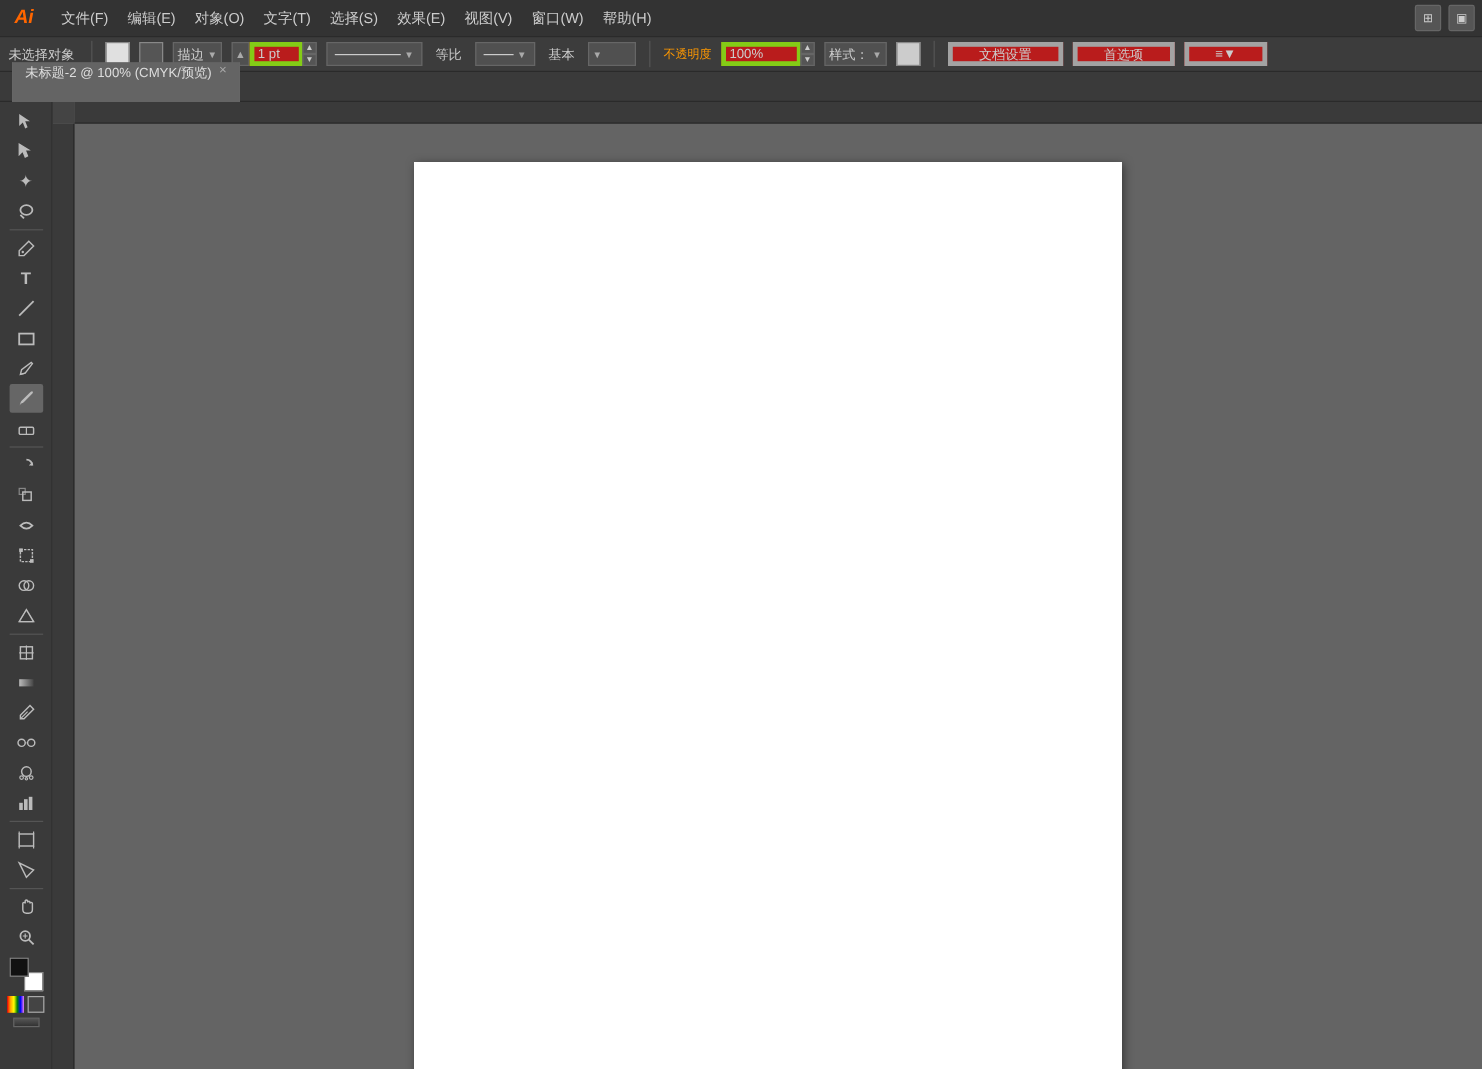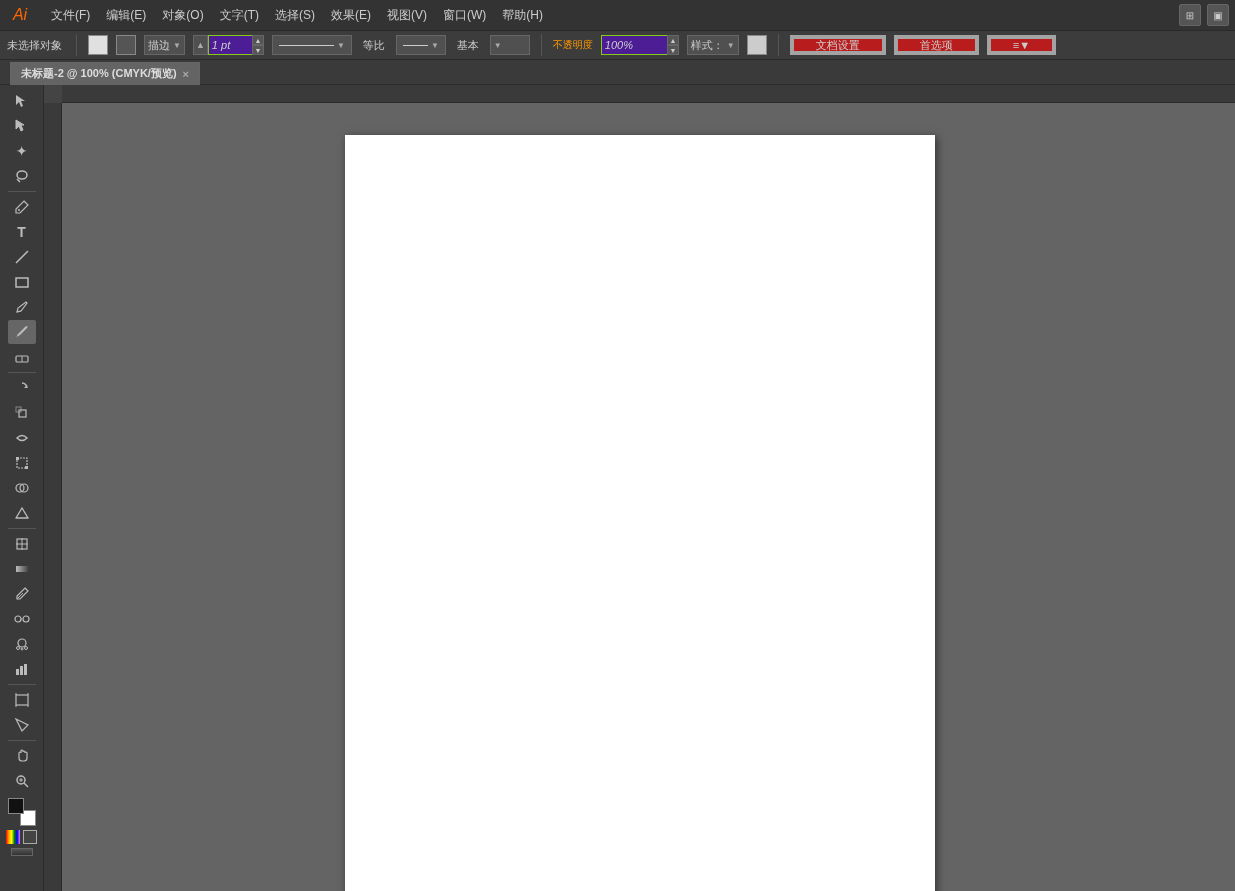--- a/index.html
+++ b/index.html
@@ -19,21 +19,21 @@
       width: 100%;
       height: 30px;
       background: #333;
       display: flex;
       align-items: center;
       padding: 0 6px;
       gap: 10px;
     }
     #ai-logo {
       color: #ff6600;
-      font-weight: normal;
+      font-weight: bold;
       font-size: 16px;
       font-style: italic;
       width: 28px;
       text-align: center;
       flex-shrink: 0;
     }
     .menu-bar {
       display: flex;
       align-items: center;
       gap: 2px;
@@ -105,28 +105,27 @@
       gap: 3px;
       white-space: nowrap;
     }
     .ctrl-dropdown .arrow {
       font-size: 8px;
       color: #aaa;
     }
     .ctrl-input {
       display: flex;
       align-items: center;
-      background: #4c1d95;
-      border: 1px solid #84cc16;
+      background: #b91c1c;
+      border: 4px solid #84cc16;
       height: 20px;
       padding: 0 3px;
       font-size: 11px;
       color: #ccc;
       width: 45px;
-      font-style: italic;
     }
     .ctrl-spin {
       display: flex;
       flex-direction: column;
       margin-left: -1px;
     }
     .ctrl-spin-btn {
       width: 12px;
       height: 10px;
       background: #555;
@@ -189,32 +188,31 @@
     #tab-bar {
       width: 100%;
       height: 25px;
       background: #3a3a3a;
       display: flex;
       align-items: flex-end;
       padding-left: 10px;
       border-bottom: 1px solid #2a2a2a;
     }
     .tab {
-      height: 23px;
+      height: 33px;
       background: #505050;
       border: 1px solid #666;
       border-bottom: none;
       padding: 0 10px;
       display: flex;
-      align-items: center;
+      align-items: flex-start;
       gap: 6px;
       font-size: 11px;
       color: #ddd;
       cursor: pointer;
-      font-weight: bold;
     }
     .tab.active {
       background: #646464;
       border-bottom: 1px solid #646464;
       margin-bottom: -1px;
     }
     .tab-close {
       font-size: 11px;
       color: #aaa;
       cursor: pointer;

